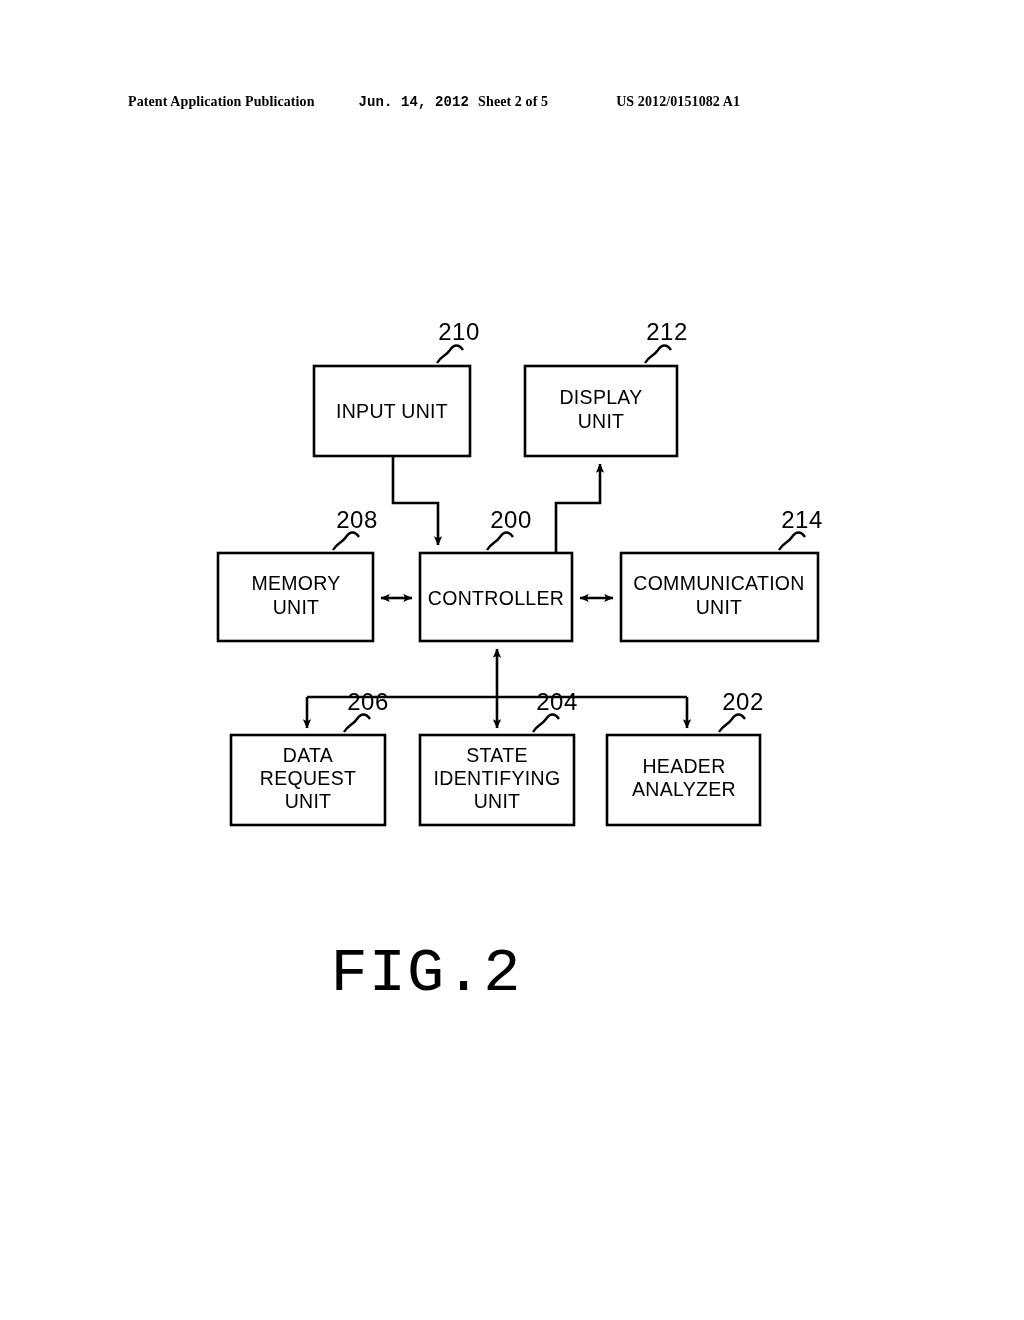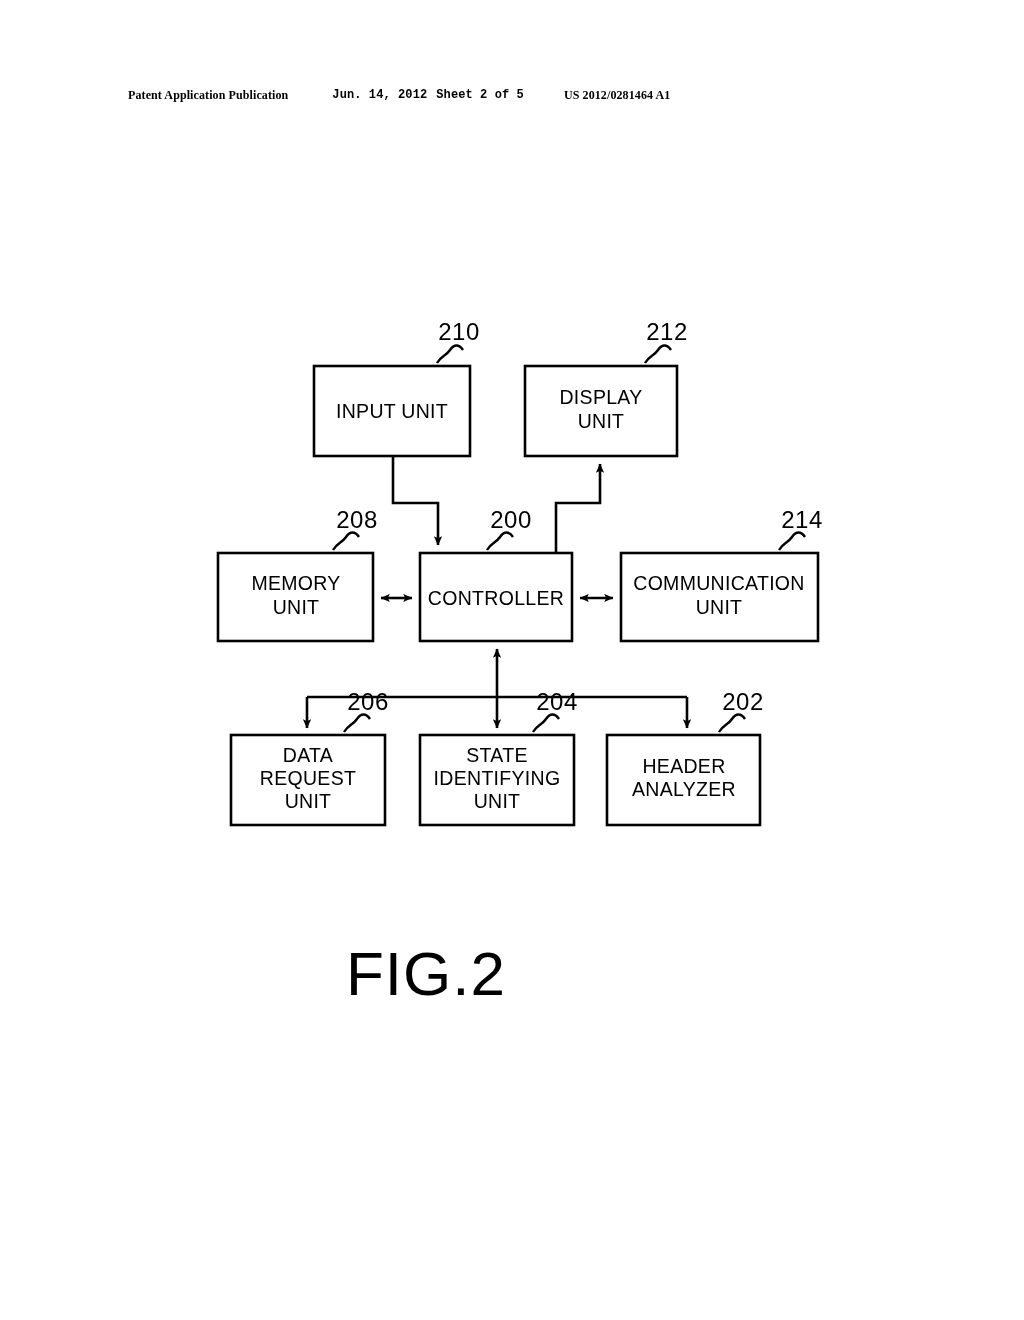--- a/index.html
+++ b/index.html
@@ -20,31 +20,31 @@
     background: #ffffff;
   }
   
   .header {
     position: absolute;
     top: 88px;
     left: 128px;
     width: 768px;
     height: 28px;
     display: flex;
-    align-items: flex-start;
+    align-items: center;
     font-family: "Liberation Serif", serif;
     font-weight: bold;
-    font-size: 12px;
+    font-size: 14px;
     color: #000000;
     letter-spacing: 0.1px;
     white-space: nowrap;
   }
   .header-pub { margin-right: 44px; }
   .header-date { margin-right: 9px; font-family: Liberation Mono, monospace; }
-  .header-sheet { margin-right: 40px; font-family: Liberation Mono, monospace; }
+  .header-sheet { margin-right: 68px; }
   .header-patno { }
 
   
   .figure {
     position: absolute;
     top: 0;
     left: 0;
     width: 1024px;
     height: 1320px;
   }
@@ -84,36 +84,36 @@
     fill: #000000;
     text-anchor: middle;
     letter-spacing: 0.5px;
   }
   .fig-caption {
     position: absolute;
     top: 938px;
     left: 0;
     width: 852px;
     text-align: center;
-    font-family: Liberation Sans, sans-serif;
+    font-family: Liberation Mono, monospace;
     font-size: 62px;
     color: #000000;
     letter-spacing: 1px;
   }
 </style>
 </head>
 <body>
 
 <div class="page">
 
   <div class="header">
     <span class="header-pub">Patent Application Publication</span>
     <span class="header-date">Jun. 14, 2012</span>
     <span class="header-sheet">Sheet 2 of 5</span>
-    <span class="header-patno">US 2012/0281464 A1</span>
+    <span class="header-patno">US 2012/0151082 A1</span>
   </div>
 
   <div class="figure">
     <svg class="diagram" viewBox="0 0 1024 1320" xmlns="http://www.w3.org/2000/svg">
       <defs>
         <marker id="arrowEnd" markerWidth="11" markerHeight="11" refX="9.2" refY="4.4" orient="auto" markerUnits="userSpaceOnUse">
           <path d="M0.4,0.3 L9.6,4.4 L0.4,8.5 L2.4,4.4 Z" fill="#000000"></path>
         </marker>
         <marker id="arrowStart" markerWidth="11" markerHeight="11" refX="1.8" refY="4.4" orient="auto" markerUnits="userSpaceOnUse">
           <path d="M10.6,0.3 L1.4,4.4 L10.6,8.5 L8.6,4.4 Z" fill="#000000"></path>

